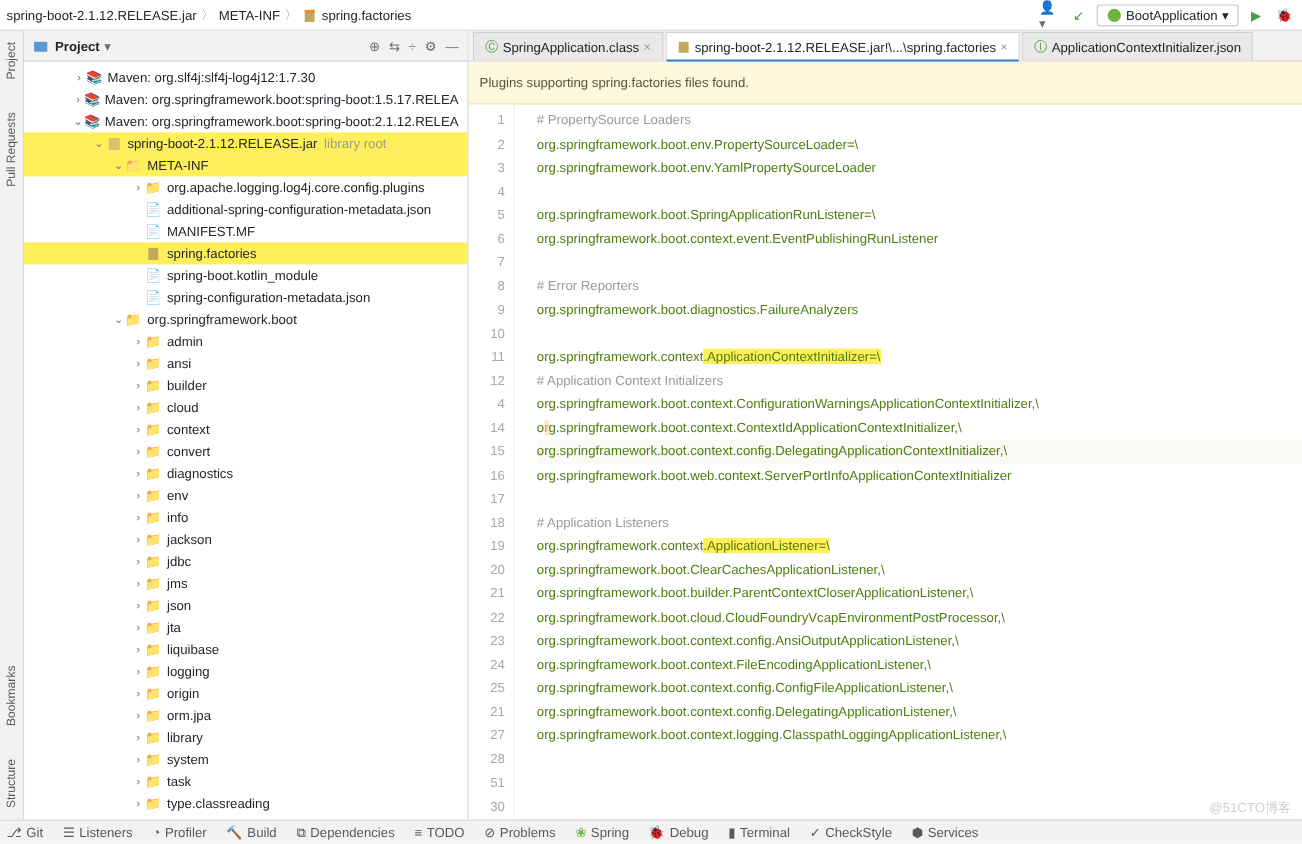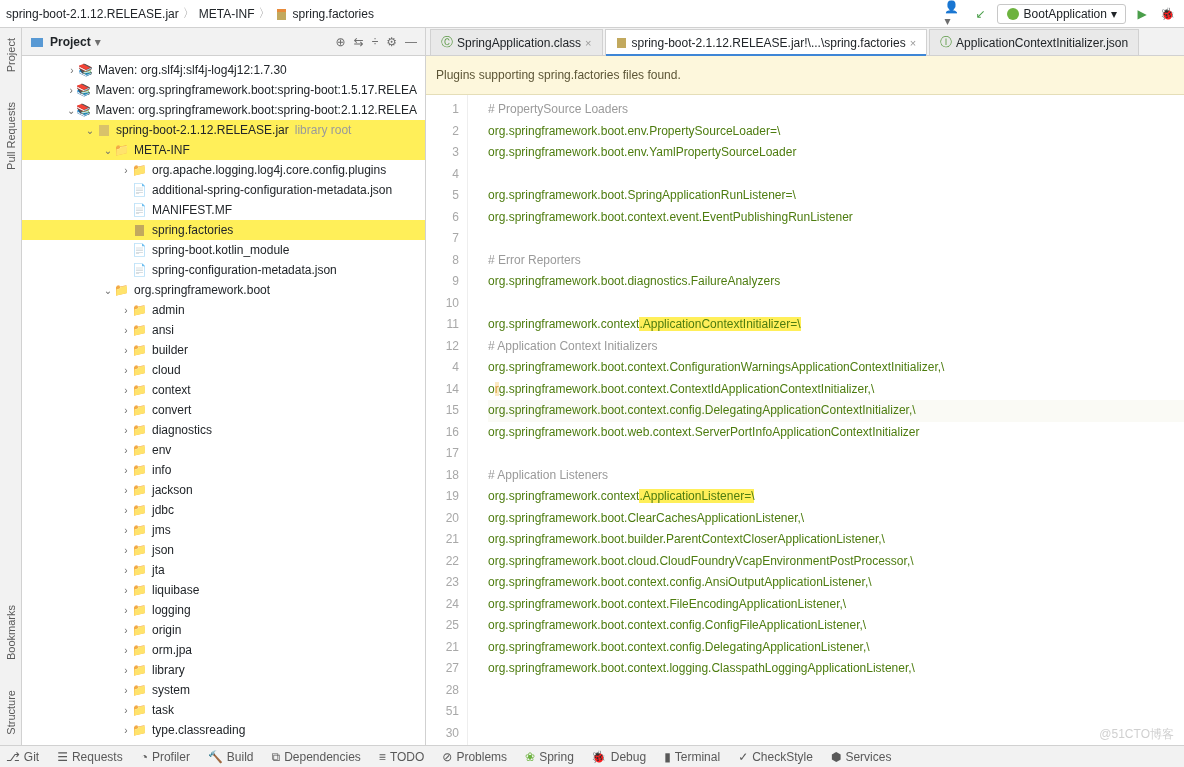--- a/index.html
+++ b/index.html
@@ -385,21 +385,21 @@
   </div>
 </div>
 
 <div class="bottom-bar">
   <div class="bb-item">
       <span>⎇</span>
       <span>Git</span>
     </div>
   <div class="bb-item">
       <span>☰</span>
-      <span>Requests</span>
+      <span>Listeners</span>
     </div>
   <div class="bb-item">
       <span>◔</span>
       <span>Profiler</span>
     </div>
   <div class="bb-item">
       <span>🔨</span>
       <span>Build</span>
     </div>
   <div class="bb-item">

